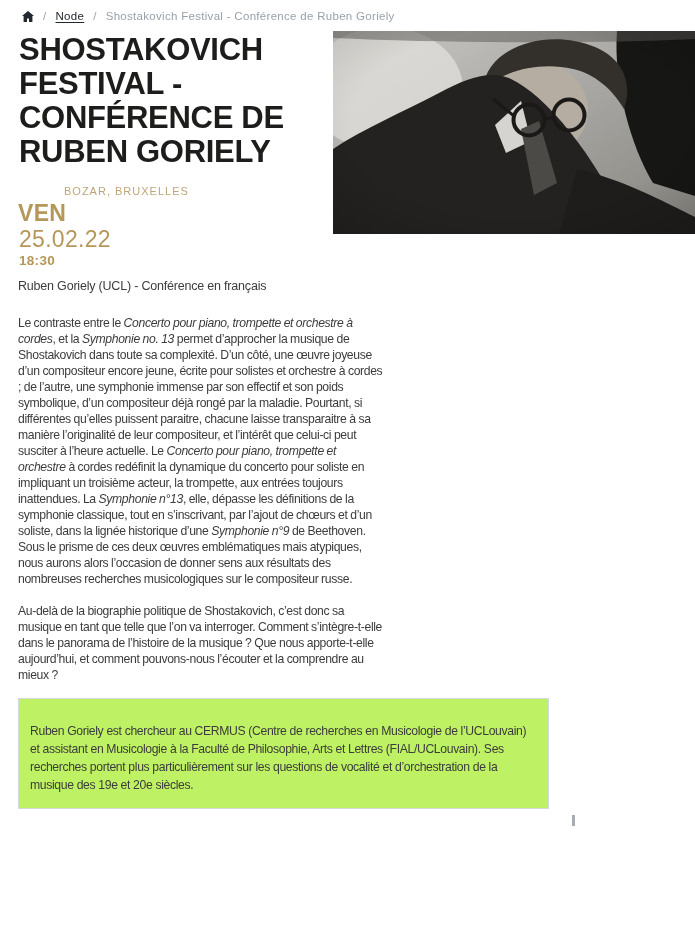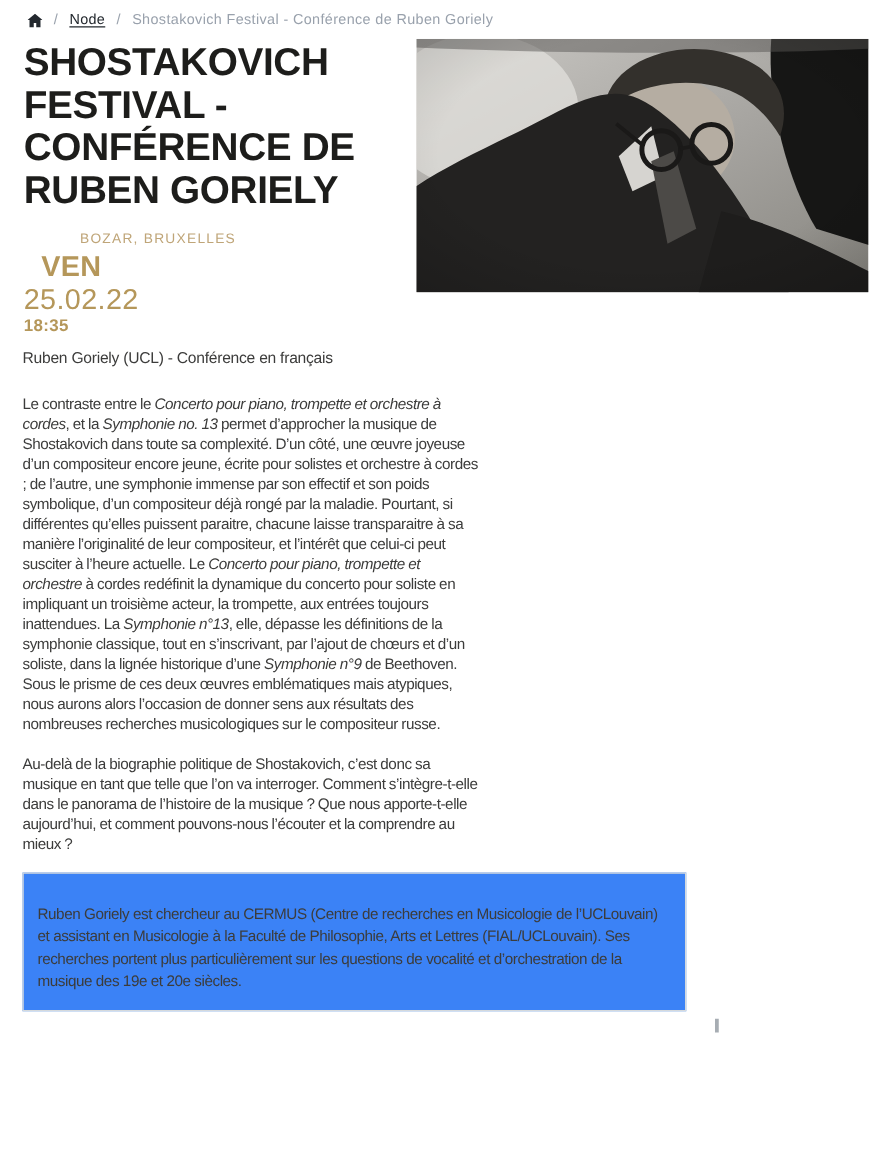--- a/index.html
+++ b/index.html
@@ -17,31 +17,31 @@
   .crumb-home{display:flex; align-items:center; cursor:pointer; text-decoration:none;}
   .crumb-node{color:#23282e; text-decoration:underline; text-underline-offset:2px; cursor:pointer;}
   .crumb-current{color:var(--muted);}
   
   .hero{position:absolute; left:333px; top:31px; width:362px; height:203px; margin:0; overflow:hidden;}
   .hero svg{display:block;}
   
   .title{position:absolute; left:19px; top:33px; width:322px; margin:0; font-size:31px; line-height:34px; font-weight:bold; letter-spacing:-.3px; color:var(--heading); text-transform:uppercase;}
   
   .venue{position:absolute; left:20px; top:185px; font-size:11px; letter-spacing:1px; color:var(--venue); text-transform:uppercase;padding-left:44px;}
-  .day{position:absolute; left:33px; top:200px; font-size:23px; font-weight:bold; letter-spacing:.3px; color:var(--accent);}
+  .day{position:absolute; left:18px; top:200px; font-size:23px; font-weight:bold; letter-spacing:.3px; color:var(--accent);}
   .date{position:absolute; left:19px; top:226px; font-size:23px; font-weight:normal; letter-spacing:.3px; color:var(--accent);}
   .time{position:absolute; left:19px; top:253px; font-size:13.5px; font-weight:bold; letter-spacing:.3px; color:var(--accent);}
   
   .content{position:absolute; left:18px; top:274px; width:545px;}
   .talk-heading{width:352px; margin:0; font-size:18.5px; line-height:25px; font-weight:bold; letter-spacing:.2px; color:var(--heading); text-transform:uppercase;}
   .byline{margin:5px 0 0; font-size:12.5px; letter-spacing:-.2px; color:var(--body);}
   .body-p{margin:22px 0 0; width:366px; font-size:12.2px; line-height:16px; letter-spacing:-.35px; word-spacing:-.3px; color:var(--body);}
   .body-p + .body-p{margin-top:16px;}
   .body-p em{font-style:italic;}
-  .bio-box{margin:15px 0 0; width:531px; min-height:109px; border:1px solid var(--box-border); padding:23px 11px 14px 11px; background:#3b82f6;}
+  .bio-box{margin:15px 0 0; width:531px; min-height:109px; border:1px solid var(--box-border); padding:23px 11px 14px 11px; background:#bef264;}
   .bio{margin:0; max-width:505px; font-size:12.2px; line-height:18px; letter-spacing:-.35px; color:var(--body);}
   
   .artifact{position:absolute; left:572px; top:815px; width:3px; height:11px; background:#a7adb3;}
 </style>
 </head>
 <body>
 
 <div class="page">
 
   <nav class="breadcrumb">
@@ -87,21 +87,21 @@
       <line x1="181" y1="85" x2="160" y2="68" stroke="#1a1918" stroke-width="3"></line>
       <rect width="362" height="203" fill="url(#vig)"></rect>
     </svg>
   </figure>
 
   <h1 class="title">SHOSTAKOVICH FESTIVAL - CONFÉRENCE DE RUBEN GORIELY</h1>
 
   <div class="venue">BOZAR, BRUXELLES</div>
   <div class="day">VEN</div>
   <div class="date">25.02.22</div>
-  <div class="time">18:35</div>
+  <div class="time">18:30</div>
 
   <main class="content">
     <p class="byline">Ruben Goriely (UCL) - Conférence en français</p>
     <p class="body-p"><span>Le contraste entre le </span><em>Concerto pour piano, trompette et orchestre à cordes</em><span>, et la </span><em>Symphonie no. 13</em><span> permet d’approcher la musique de Shostakovich dans toute sa complexité. D’un côté, une œuvre joyeuse d’un compositeur encore jeune, écrite pour solistes et orchestre à cordes ; de l’autre, une symphonie immense par son effectif et son poids symbolique, d’un compositeur déjà rongé par la maladie. Pourtant, si différentes qu’elles puissent paraitre, chacune laisse transparaitre à sa manière l’originalité de leur compositeur, et l’intérêt que celui-ci peut susciter à l’heure actuelle. Le </span><em>Concerto pour piano, trompette et orchestre</em><span> à cordes redéfinit la dynamique du concerto pour soliste en impliquant un troisième acteur, la trompette, aux entrées toujours inattendues. La </span><em>Symphonie n°13</em><span>, elle, dépasse les définitions de la symphonie classique, tout en s’inscrivant, par l’ajout de chœurs et d’un soliste, dans la lignée historique d’une </span><em>Symphonie n°9</em><span> de Beethoven. Sous le prisme de ces deux œuvres emblématiques mais atypiques, nous aurons alors l’occasion de donner sens aux résultats des nombreuses recherches musicologiques sur le compositeur russe.</span></p>
     <p class="body-p">Au-delà de la biographie politique de Shostakovich, c’est donc sa musique en tant que telle que l’on va interroger. Comment s’intègre-t-elle dans le panorama de l’histoire de la musique ? Que nous apporte-t-elle aujourd’hui, et comment pouvons-nous l’écouter et la comprendre au mieux ?</p>
     <aside class="bio-box">
       <p class="bio">Ruben Goriely est chercheur au CERMUS (Centre de recherches en Musicologie de l’UCLouvain) et assistant en Musicologie à la Faculté de Philosophie, Arts et Lettres (FIAL/UCLouvain). Ses recherches portent plus particulièrement sur les questions de vocalité et d’orchestration de la musique des 19e et 20e siècles.</p>
     </aside>
   </main>
 

